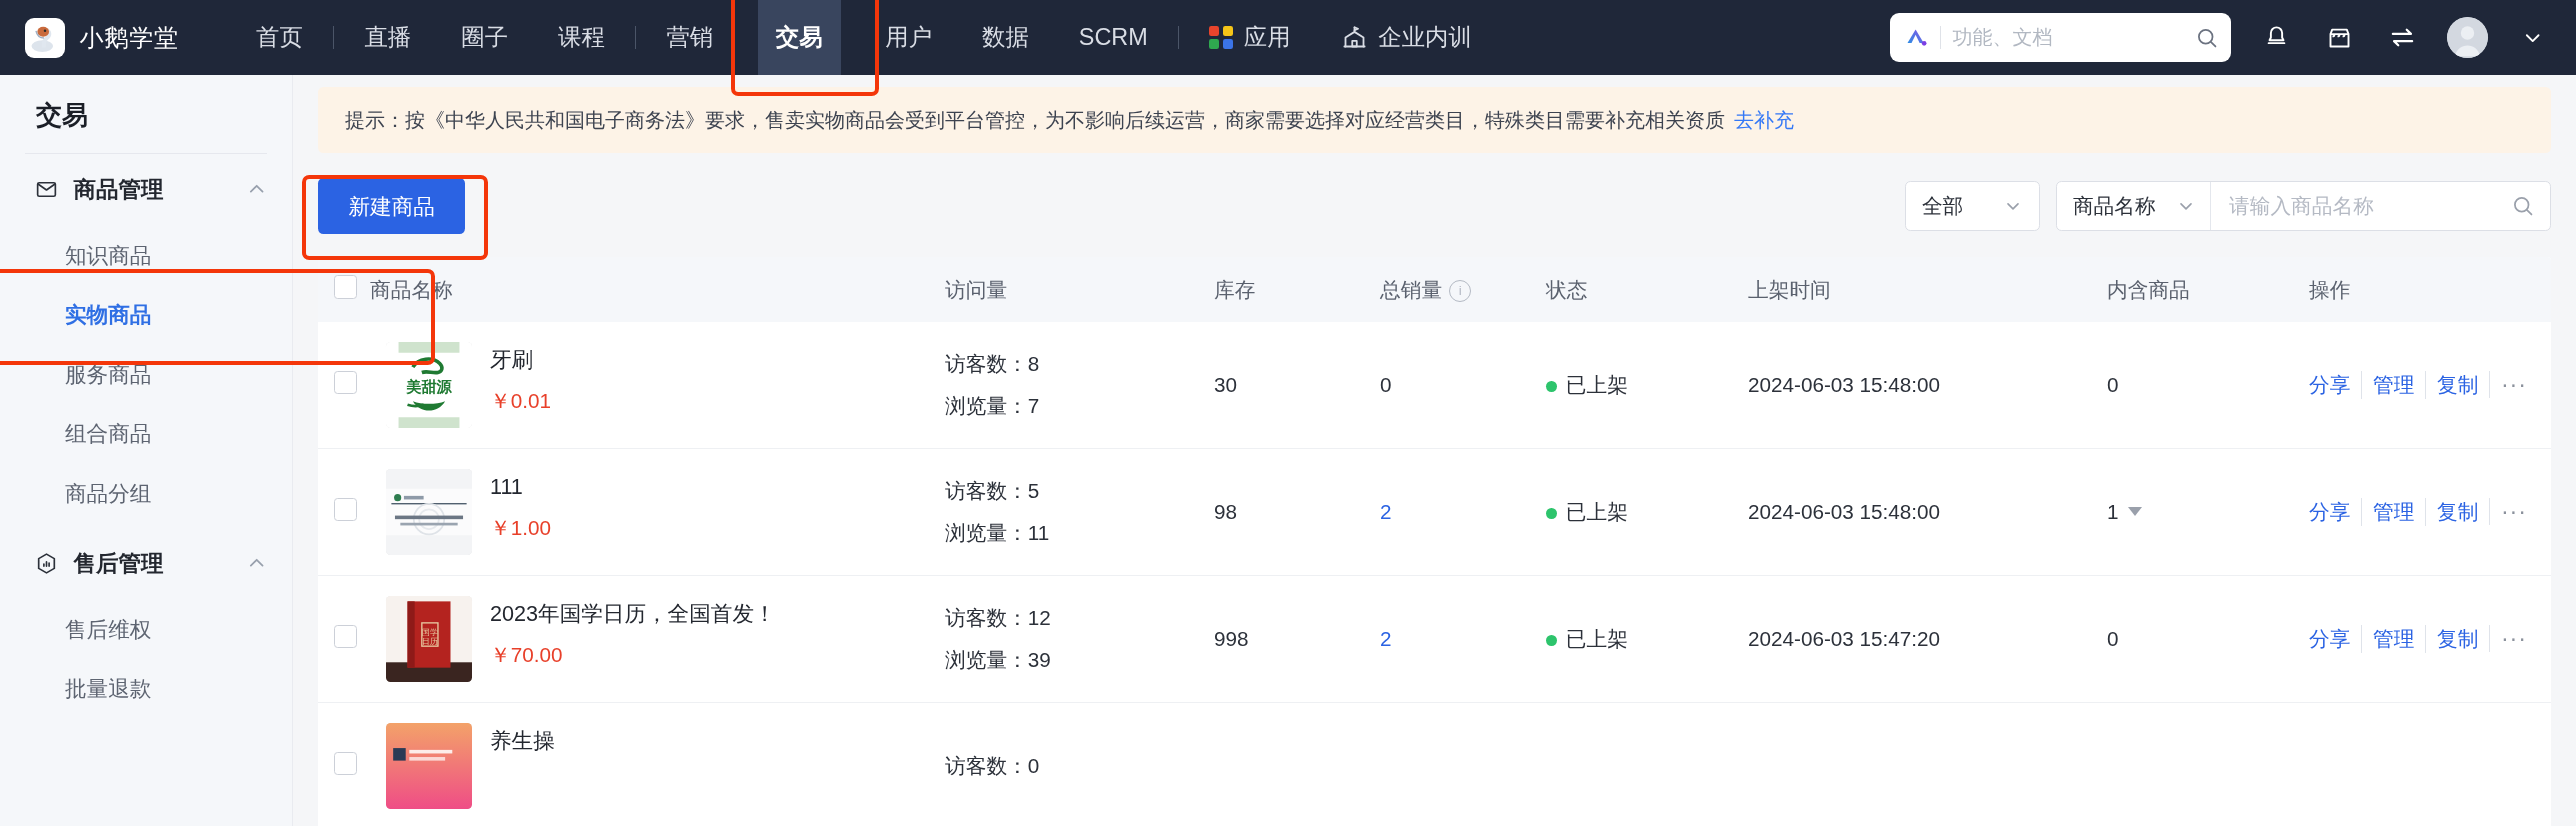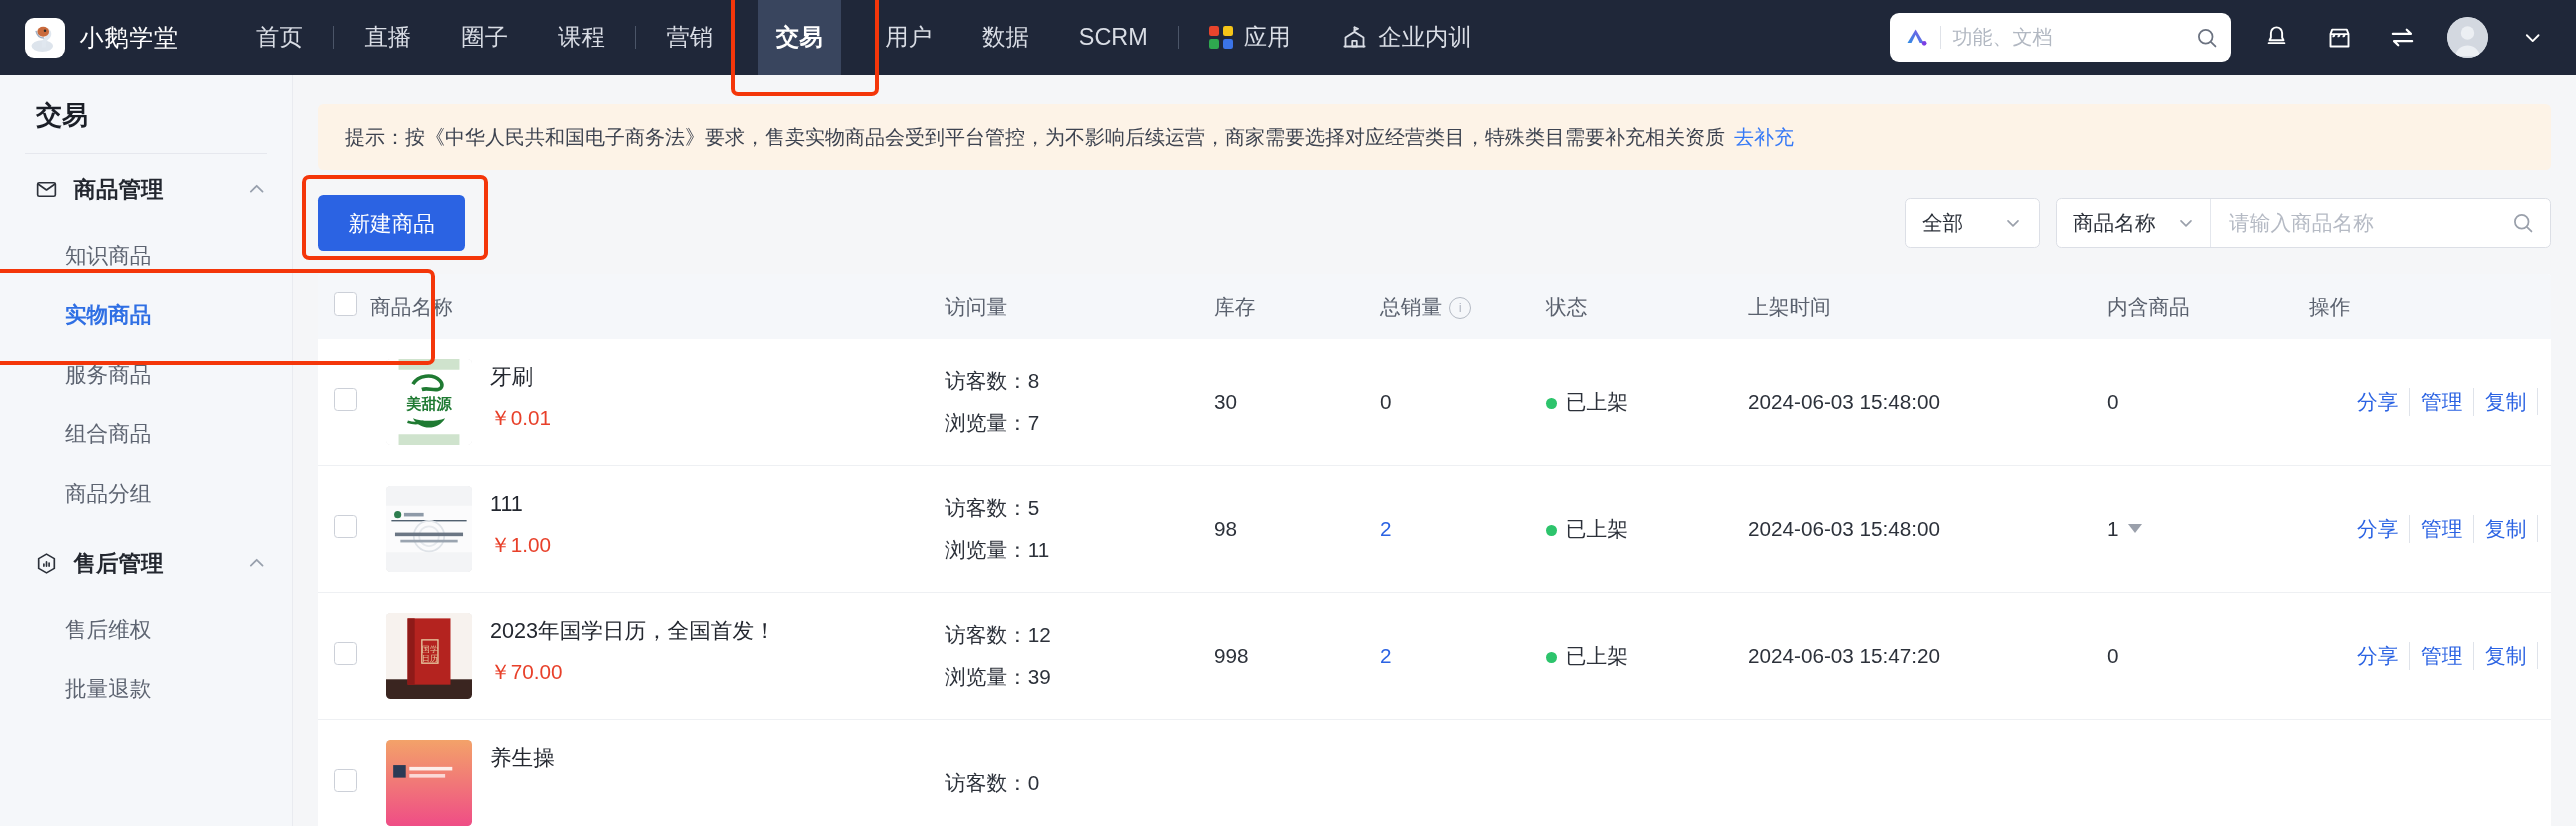--- a/index.html
+++ b/index.html
@@ -205,21 +205,21 @@
     white-space: nowrap;
     position: relative;
   }
   .side-item.active { color: #2f6fe4; font-weight: bold; }
 
   
   .main {
     flex: 1;
     min-width: 0;
     background: #f5f6f8;
-    padding: 29px 25px 0 25px;
+    padding: 12px 25px 0 25px;
     box-sizing: border-box;
     overflow: hidden;
     position: relative;
   }
   .notice {
     background: #fdf3e7;
     border-radius: 5.4px;
     padding: 19px 27px;
     font-size: 20px;
     color: #3d4350;
@@ -363,21 +363,21 @@
     max-width: 350px;
   }
   .prod-price { font-size: 20.7px; color: #e8402a; }
   .visit-cell { display:flex; flex-direction:column; gap:14.4px; font-size:20.7px; color:#2c313a; }
   .dot-green {
     width: 10.8px; height: 10.8px; border-radius: 50%;
     background: #2dc46c; display:inline-block; margin-right: 9px;
     vertical-align: middle;
   }
   .link { color: #2b63e3; cursor: pointer; }
-  .ops { display:flex; align-items:center; gap: 0px; margin-left: 48px; }
+  .ops { display:flex; align-items:center; gap: 0px; }
   .ops .op {
     color:#2b63e3; cursor:pointer; font-size:20.7px; padding: 0 10.8px;
     border-left: 0.9px solid #dfe3ea; white-space:nowrap;
   }
   .ops .op:first-child { border-left:none; padding-left:0; }
   .ops .op.more { font-size: 23.4px; letter-spacing: 0.9px; color:#8b919c; }
   .incl-cell { display:flex; align-items:center; gap: 9px; }
   .caret-down {
     width:0; height:0;
     border-left: 7.2px solid transparent;

